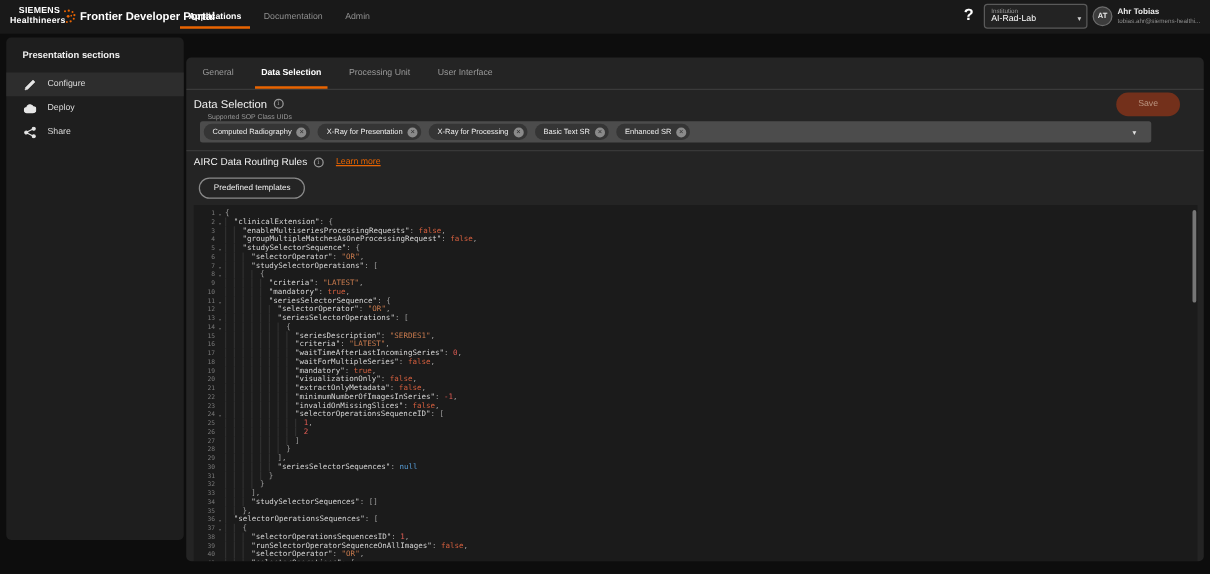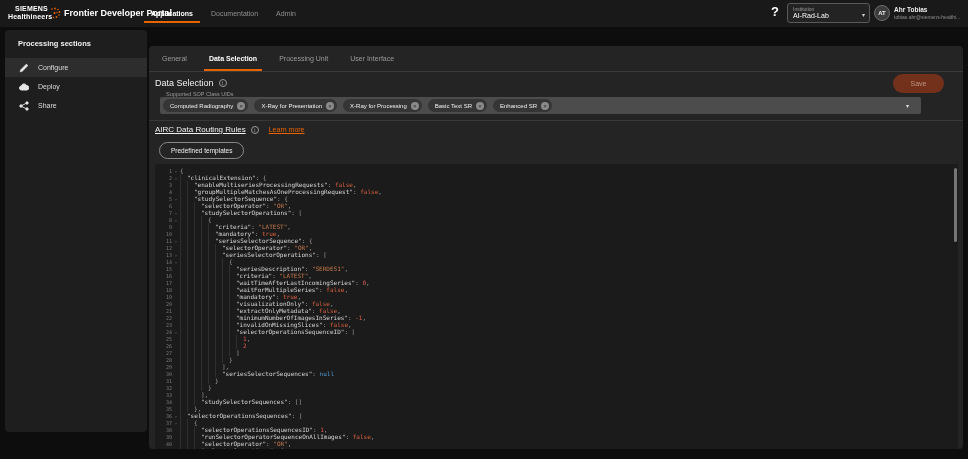--- a/index.html
+++ b/index.html
@@ -48,21 +48,21 @@
   .sop-label { position:absolute; left:17px; top:45px; font-size:5.5px; color:#9a9a9a; }
   .sop-field { position:absolute; left:11px; top:51px; width:761px; height:17px; background:#4c4c4c; border-radius:2px; display:flex; align-items:center; gap:6px; padding:0 16px 0 3px; }
   .chip { height:13px; background:#353535; border-radius:7px; display:flex; align-items:center; gap:4px; padding:0 3px 0 7px; }
   .chip-label { font-size:6px; color:#f0f0f0; white-space:nowrap; }
   .chip-x { width:8px; height:8px; border-radius:50%; background:#8a8a8a; color:#2e2e2e; font-size:6px; line-height:8px; text-align:center; cursor:pointer; }
   .field-caret { position:absolute; right:12px; top:5px; font-size:6px; color:#e0e0e0; cursor:pointer; }
 
   .divider { position:absolute; left:0; top:74px; width:814px; height:1px; background:#383838; }
 
   .routing-head { position:absolute; left:6px; top:79px; display:flex; align-items:center; gap:5px; }
-  .routing-title { font-size:8px; color:#f0f0f0;text-decoration:underline; }
+  .routing-title { font-size:8px; color:#f0f0f0; }
   .learn-more { font-size:7px; color:var(--accent); text-decoration:underline; margin-left:5px; cursor:pointer; }
   .tmpl-btn { position:absolute; left:10px; top:96px; height:17px; padding:0 11px; background:transparent; border:1px solid #8a8a8a; border-radius:9px; color:#f0f0f0; font-size:6.5px; font-family:"Liberation Sans", sans-serif; cursor:pointer; }
 
   
   .editor { position:absolute; left:6px; top:118px; width:803px; height:285px; background:#1b1b1b; overflow:hidden; font-family:"DejaVu Sans Mono", monospace; }
   .ed-inner { padding-top:3px; }
   .eline { height:7px; display:flex; align-items:center; white-space:pre; }
   .ln { width:17px; text-align:right; font-size:5px; color:#7a7a7a; flex:none; }
   .fold { width:8px; text-align:center; font-size:4px; color:#8a8a8a; flex:none; }
   .iu { display:inline-block; width:7px; height:7px; border-left:1px solid #2f2f2f; flex:none; }
@@ -109,21 +109,21 @@
     <div class="inst-caret">▾</div>
   </div>
   <div class="avatar">AT</div>
   <div class="user-block">
     <div class="user-name">Ahr Tobias</div>
     <div class="user-email">tobias.ahr@siemens-healthi...</div>
   </div>
 </div>
 
 <div class="sidebar">
-  <div class="sb-title">Processing sections</div>
+  <div class="sb-title">Presentation sections</div>
   <div id="sidebar-items">
       <div class="sb-item active">
         <span class="sb-icon">
           <svg viewBox="0 0 10 10">
             <path d="M1 9 L1.6 6.8 L7.4 1 L9 2.6 L3.2 8.4 Z" stroke-width="0.4"></path>
           </svg>
         </span>
         <span>Configure</span>
       </div>
       <div class="sb-item">

